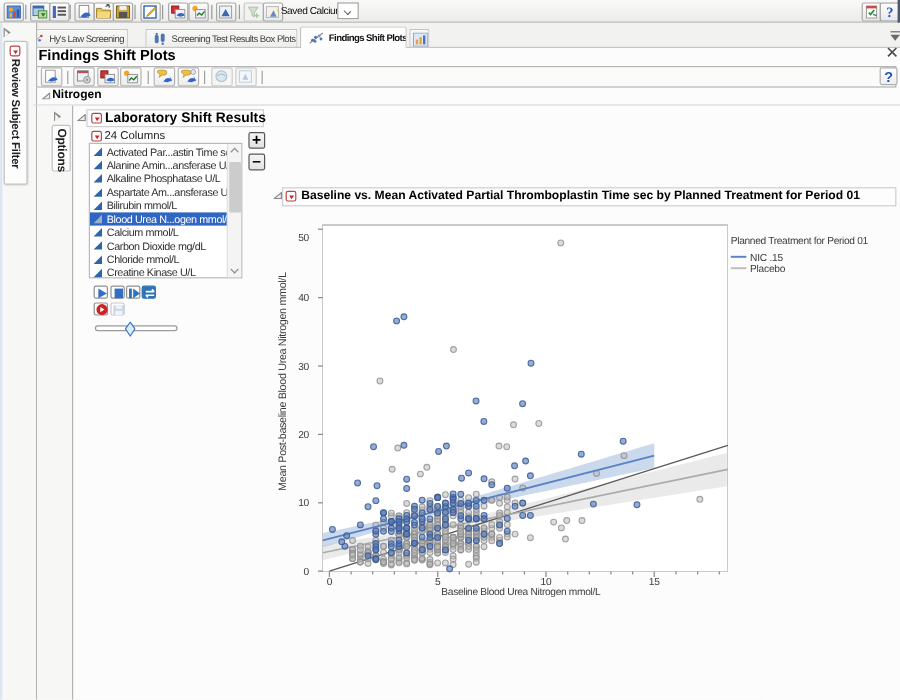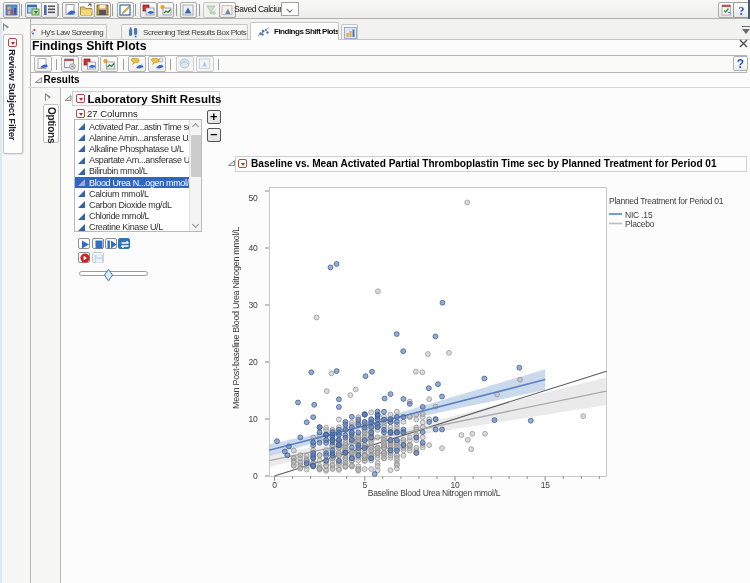--- a/index.html
+++ b/index.html
@@ -250,38 +250,38 @@
       <rect x="2.5" y="2" width="10" height="9.5" fill="#f2f6fa" stroke="#c0ccd8" stroke-width="0.8"></rect>
       <polygon points="5,9.5 7.5,4.5 10,9.5" fill="#b8c8dc"></polygon>
     </svg>
   </div>
 <div class="msep" style="left:218px;top:59px;"></div>
 <div class="abs" style="left:733px;top:56px;width:15px;height:15px;border:1px solid #b0b0b0;border-radius:2px;background:linear-gradient(#fff,#eee);color:#2255bb;font-weight:bold;font-size:12px;text-align:center;line-height:14px;">?</div>
 
 <svg class="disc" style="left:35px;top:77px;" viewBox="0 0 7 6">
     <polygon points="0.5,5.5 6.5,5.5 6.5,0.5" fill="#ededed" stroke="#8a8a8a" stroke-width="1"></polygon>
   </svg>
-<div class="abs" style="left:43.5px;top:73.5px;font-size:10px;font-weight:bold;color:#000;">Results</div>
+<div class="abs" style="left:43.5px;top:73.5px;font-size:10px;font-weight:bold;color:#000;">Nitrogen</div>
 <div class="abs" style="left:28px;top:87px;width:722px;height:1px;background:#d7d7d7;"></div>
 
 <div class="abs" style="left:31px;top:88px;width:30px;height:495px;background:#f7f7f6;border-right:1px solid #b4b4b4;"></div>
 <div class="expbox" style="left:45px;top:93px;"></div>
 <div class="abs" style="left:43px;top:104px;width:16px;height:39px;background:#fdfdfd;border:1px solid #c2c2c2;border-radius:2px;">
   <div style="position:absolute;left:1.5px;top:2px;writing-mode:vertical-rl;font-size:10px;letter-spacing:-0.2px;font-weight:bold;color:#222;white-space:nowrap;">Options</div>
 </div>
 
 <svg class="disc" style="left:64px;top:95px;width:8px;height:6px;" viewBox="0 0 7 6">
     <polygon points="0.5,5.5 6.5,5.5 6.5,0.5" fill="#ededed" stroke="#8a8a8a" stroke-width="1"></polygon>
   </svg>
 <div class="abs" style="left:72px;top:91px;width:148px;height:15px;background:#fdfdfd;border:1px solid #cfcfcf;"></div>
 <div class="redtri" style="position:absolute;left:76px;top:94px;"></div>
 <div class="abs" style="left:87.5px;top:93px;font-size:11.5px;font-weight:bold;color:#000;letter-spacing:0.02px;">Laboratory Shift Results</div>
 
 <div class="redtri" style="position:absolute;left:76px;top:109px;"></div>
-<div class="abs" style="left:87px;top:108px;font-size:9.5px;color:#222;">27 Columns</div>
+<div class="abs" style="left:87px;top:108px;font-size:9.5px;color:#222;">24 Columns</div>
 
 <div class="abs" style="left:74px;top:119px;width:128px;height:113px;background:#ffffff;border:1px solid #b9b9b9;">
   <div id="listrows" style="position:absolute;left:0;top:1px;width:115px;overflow:hidden;">
       <div class="litem"><div class="ltri"></div>Activated Par...astin Time sec</div>
       <div class="litem"><div class="ltri"></div>Alanine Amin...ansferase U/L</div>
       <div class="litem"><div class="ltri"></div>Alkaline Phosphatase U/L</div>
       <div class="litem"><div class="ltri"></div>Aspartate Am...ansferase U/L</div>
       <div class="litem"><div class="ltri"></div>Bilirubin mmol/L</div>
       <div class="litem" style="background:#2f66c2;color:#fff;"><div class="ltri" style="border-bottom-color:#9ab0cc;"></div>Blood Urea N...ogen mmol/L</div>
       <div class="litem"><div class="ltri"></div>Calcium mmol/L</div>

